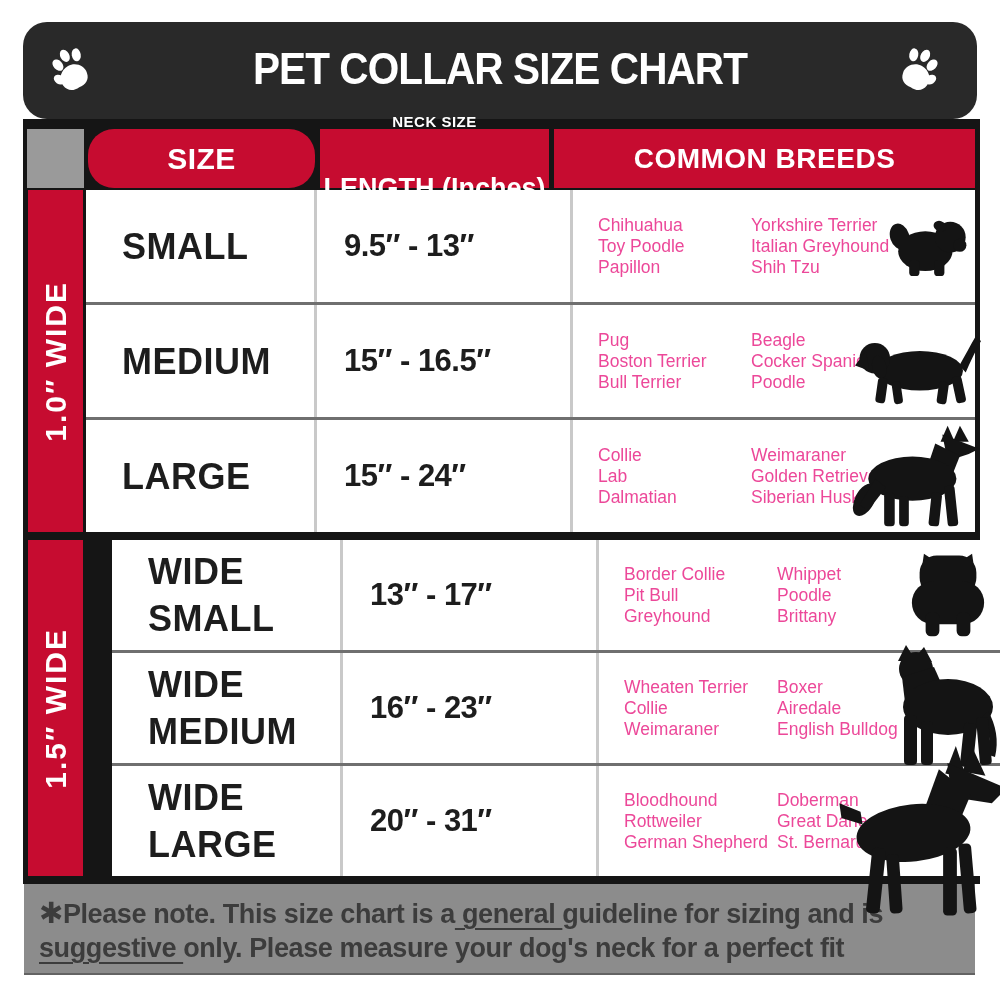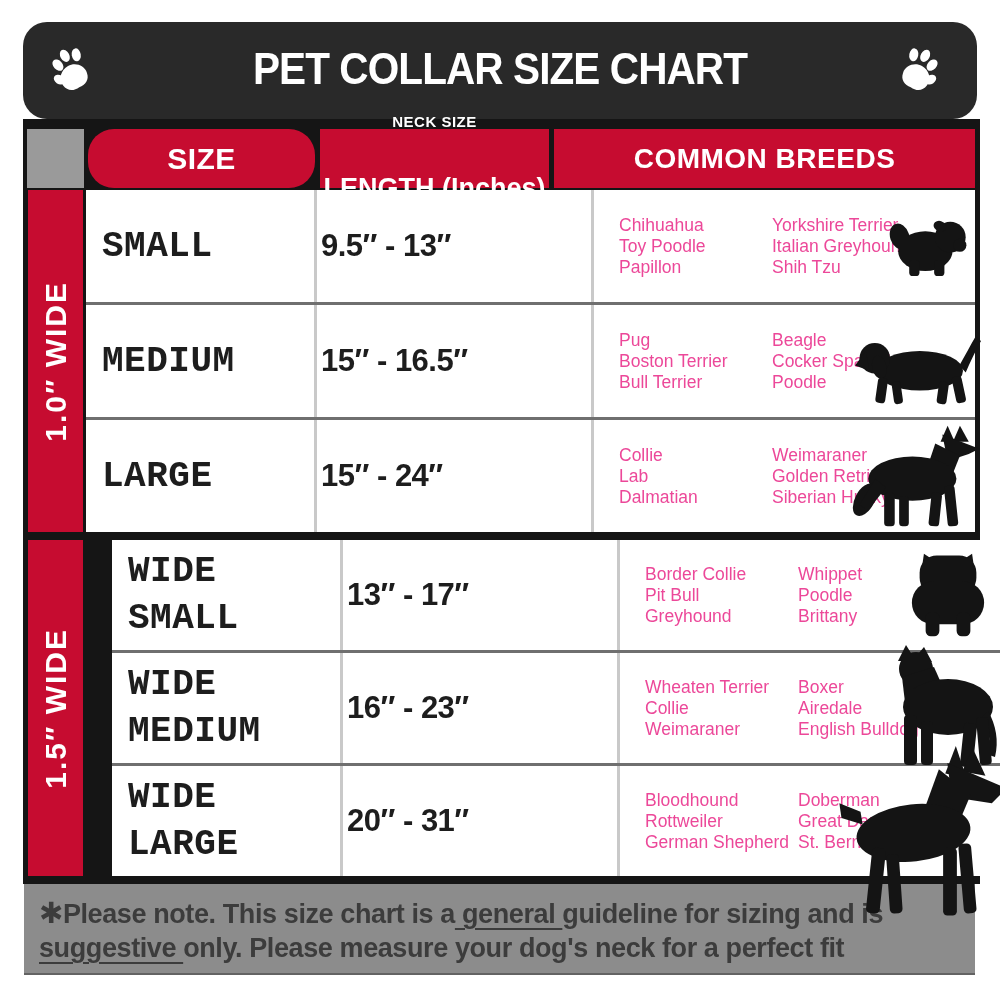--- a/index.html
+++ b/index.html
@@ -32,23 +32,23 @@
   .vlabel{writing-mode:vertical-rl;transform:rotate(180deg);color:#fff;font-size:30px;
           font-weight:700;letter-spacing:2px;white-space:nowrap;}
 
   .group{position:absolute;left:63px;width:889px;display:flex;flex-direction:column;background:#fff;}
   .group1{top:71px;height:342px;}
   .group2{top:421px;height:336px;margin-left:26px;}
   .row{flex:1;display:flex;min-height:0;}
   .row + .row{border-top:3px solid #6f6f6f;}
 
   .cell{display:flex;align-items:center;}
-  .c-size{width:231px;border-right:3px solid #c9c9c9;padding-left:16px;box-sizing:border-box;
-          font-size:36px;font-weight:700;color:#1d1d1d;letter-spacing:.5px;white-space:pre-line;line-height:47px;font-family:Liberation Mono, monospace;}
-  .c-neck{width:277px;border-right:3px solid #c9c9c9;padding-left:4px;box-sizing:border-box;
+  .c-size{width:231px;border-right:3px solid #c9c9c9;padding-left:36px;box-sizing:border-box;
+          font-size:36px;font-weight:700;color:#1d1d1d;letter-spacing:.5px;white-space:pre-line;line-height:47px;}
+  .c-neck{width:256px;border-right:3px solid #c9c9c9;padding-left:27px;box-sizing:border-box;
           font-size:31px;font-weight:700;color:#1d1d1d;letter-spacing:-.5px;}
   .c-breeds{flex:1;position:relative;padding-left:25px;box-sizing:border-box;gap:4px;}
   .bcol{width:149px;font-size:17.5px;line-height:21px;color:#ec4899;white-space:pre-line;}
   .bcol.r{width:160px;}
 
   .dog{position:absolute;z-index:5;line-height:0;}
   .dog svg{width:100%;height:100%;}
   .dog-0{right:4px;top:50%;transform:translateY(-50%);width:84px;height:66px;}
   .dog-1{right:-6px;bottom:12px;width:126px;height:72px;}
   .dog-2{right:-8px;bottom:4px;width:136px;height:104px;}

